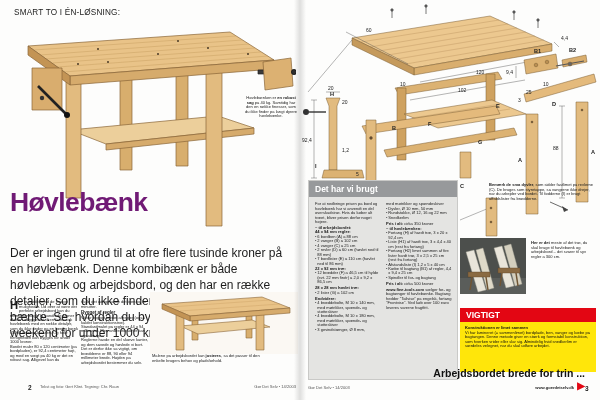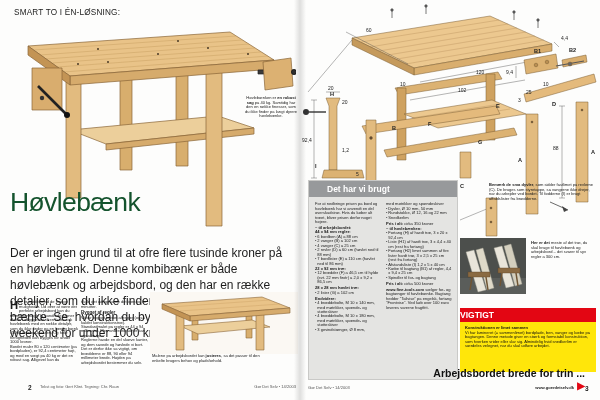--- a/index.html
+++ b/index.html
@@ -12,25 +12,25 @@
   .gray{color:#555}
   .mi{padding-left:5px;position:relative}
   .mi::before{content:"•";position:absolute;left:0}
   .mtitle{font-weight:bold;margin-top:3px;white-space:pre-line}
   svg text{font-family:"Liberation Sans",sans-serif;font-size:5px;fill:#222}
   svg text.lb{font-weight:bold;font-size:5.6px}
   .dropcap{float:left;font-weight:bold;font-size:25px;line-height:21px;padding-right:2px}
   .gutter{left:294px;top:0;width:12px;height:400px;
           background:linear-gradient(90deg,rgba(0,0,0,0),rgba(0,0,0,.12) 50%,rgba(0,0,0,0))}
   .kicker{font-size:8.2px;font-weight:normal;letter-spacing:.2px}
-  .headline{font-size:26.5px;font-weight:normal;line-height:24px;letter-spacing:-.6px;color:#14532d}
+  .headline{font-size:26.5px;font-weight:bold;line-height:24px;letter-spacing:-.6px;color:#701a75}
   .intro{font-size:12px;line-height:1.33;color:#1c1c1c}
   .matbox{background:#e4e4e2;border:.5px solid #c9c9c7}
-  .mathead{background:#97999b;color:#fff;font-weight:bold;font-size:8.5px;line-height:16px;padding-left:18px}
-  .vhead{background:#e30613;color:#fff;font-weight:bold;font-size:8.5px;line-height:14px;}
+  .mathead{background:#97999b;color:#fff;font-weight:bold;font-size:8.5px;line-height:16px;padding-left:6px}
+  .vhead{background:#e30613;color:#fff;font-weight:bold;font-size:8.5px;line-height:14px;padding-left:6px}
   .vbody{background:#ffe60a;color:#111}
   .next{font-size:10.5px;font-weight:bold;color:#111;text-align:right}
   .tri{color:#e30613;font-size:10px}
 </style>
 </head>
 <body>
 
 <div class="abs kicker" style="left:14px;top:8px">SMART TO I ÉN-LØSNING:</div>
 
 <svg class="abs" style="left:8px;top:24px" width="288" height="214" viewBox="0 0 288 214">

